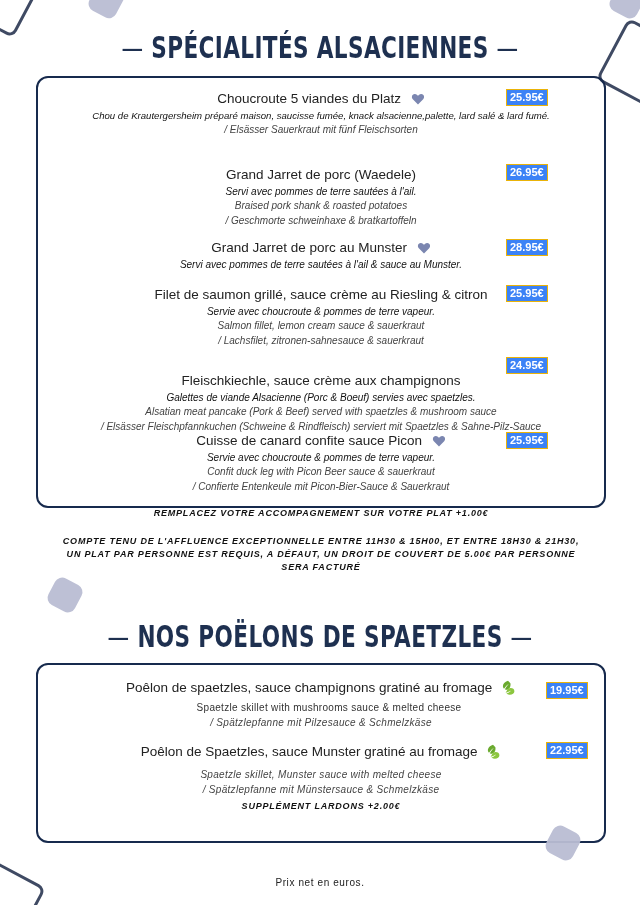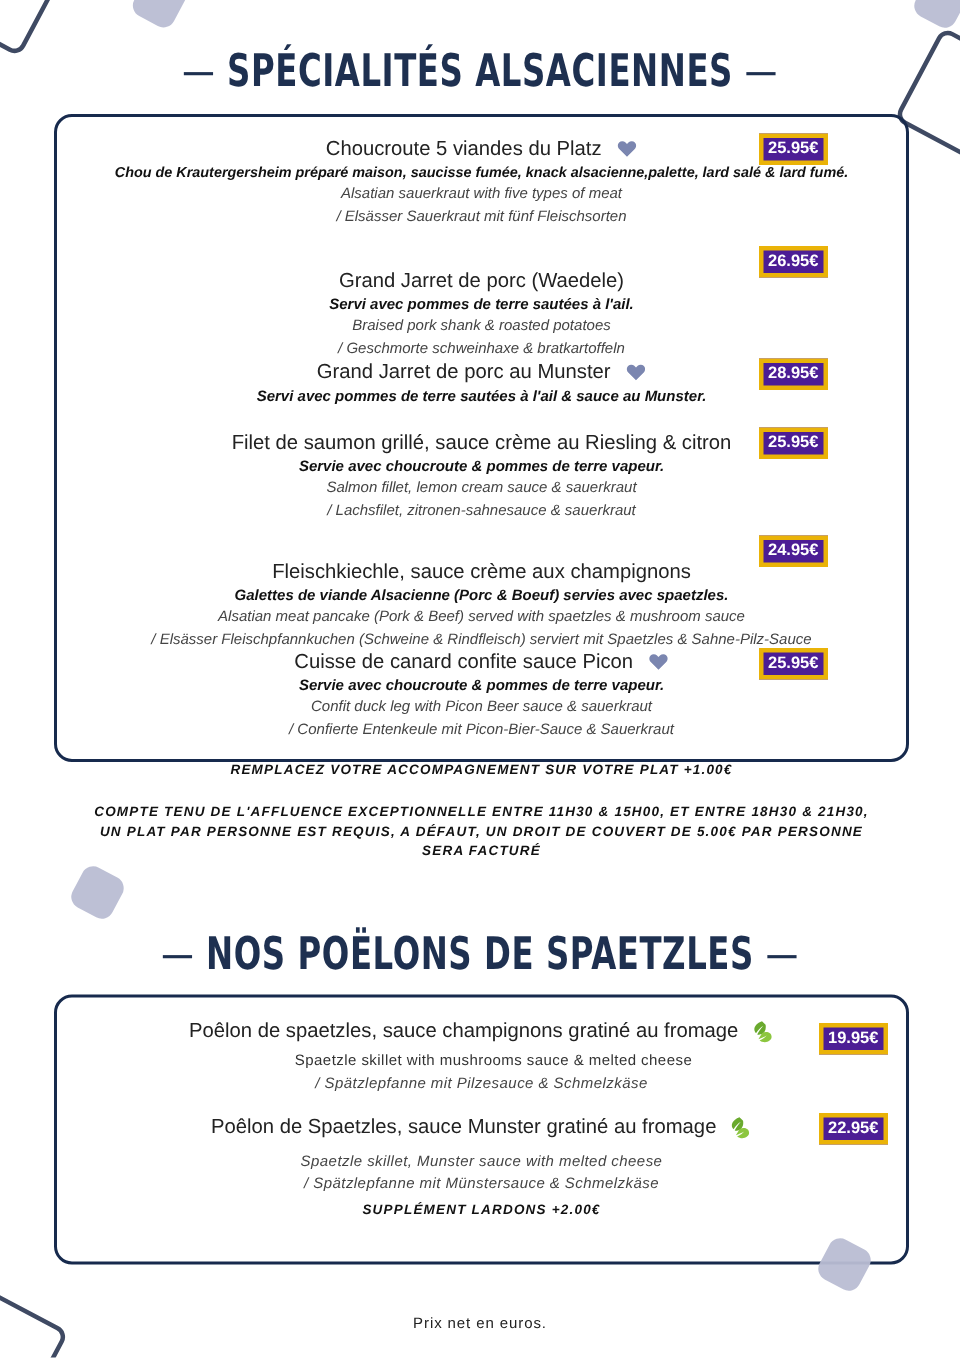--- a/index.html
+++ b/index.html
@@ -23,33 +23,33 @@
       position: absolute; left: 36px; width: 570px;
       border: 2px solid #172a4d; border-radius: 12px; background: transparent;
     }
 
     .item { position: absolute; left: 0; width: 100%; text-align: center; }
     .item-name {
       font-family: "Liberation Sans", sans-serif; font-size: 13.5px; color: #222;
       display: inline-block; position: relative;
     }
     .item-desc-fr {
-      font-family: "Liberation Sans", sans-serif; font-size: 10px; font-weight: bold; font-style: italic;
+      font-family: "Liberation Sans", sans-serif; font-size: 10px; font-weight: normal; font-style: italic;
       color: #111; margin-top: 2px; line-height: 13px;
     }
     .item-desc-en {
       font-family: "Liberation Sans", sans-serif; font-size: 10px; font-style: italic; color: #444; line-height: 15px;
     }
     .item-desc-plain {
       font-family: "Liberation Sans", sans-serif; font-size: 10px; color: #333; line-height: 15px; letter-spacing: 0.3px;
     }
     .price {
-      position: absolute; background: #4c1d95; color: #fff;
+      position: absolute; background: #3b82f6; color: #fff;
       font-family: "Liberation Sans", sans-serif; font-weight: bold; font-size: 11px;
-      padding: 1px 3px; line-height: 13px; border: 3px solid #eab308;
+      padding: 1px 3px; line-height: 13px; border: 1px solid #eab308;
     }
     .heart {
       display: inline-block; width: 14px; height: 12px; vertical-align: middle; margin-left: 6px;
     }
     .leaf {
       display: inline-block; width: 16px; height: 18px; vertical-align: middle; margin-left: 4px;
     }
     .note {
       position: absolute; left: 0; width: 100%; text-align: center;
       font-family: "Liberation Sans", sans-serif; font-size: 9px; font-weight: bold; font-style: italic;
@@ -80,26 +80,25 @@
 <div class="panel" style="top:76px; height:432px;">
 
   <div class="item" style="top:10px;">
     <div class="item-name">
       <span>Choucroute 5 viandes du Platz</span>
       <svg class="heart" viewBox="0 0 24 22">
           <path d="M12 21 L2.5 11.5 C-0.5 8.5 0.5 2.5 6 2 C9 1.8 11 4 12 5.5 C13 4 15 1.8 18 2 C23.5 2.5 24.5 8.5 21.5 11.5 Z" fill="#7b86b0"></path>
         </svg>
     </div>
     <div class="item-desc-fr" style="font-size:9.6px;">Chou de Krautergersheim préparé maison, saucisse fumée, knack alsacienne,palette, lard salé &amp; lard fumé.</div>
-    <div class="item-desc-en">Alsatian sauerkraut with five types of meat</div>
     <div class="item-desc-en">/ Elsässer Sauerkraut mit fünf Fleischsorten</div>
   </div>
   <div class="price" style="left:468px; top:11px;">25.95€</div>
 
-  <div class="item" style="top:98px;">
+  <div class="item" style="top:86px;">
     <div class="item-name">Grand Jarret de porc (Waedele)</div>
     <div class="item-desc-fr">Servi avec pommes de terre sautées à l'ail.</div>
     <div class="item-desc-en">Braised pork shank &amp; roasted potatoes</div>
     <div class="item-desc-en">/ Geschmorte schweinhaxe &amp; bratkartoffeln</div>
   </div>
   <div class="price" style="left:468px; top:86px;">26.95€</div>
 
   <div class="item" style="top:159px;">
     <div class="item-name">
       <span>Grand Jarret de porc au Munster</span>

